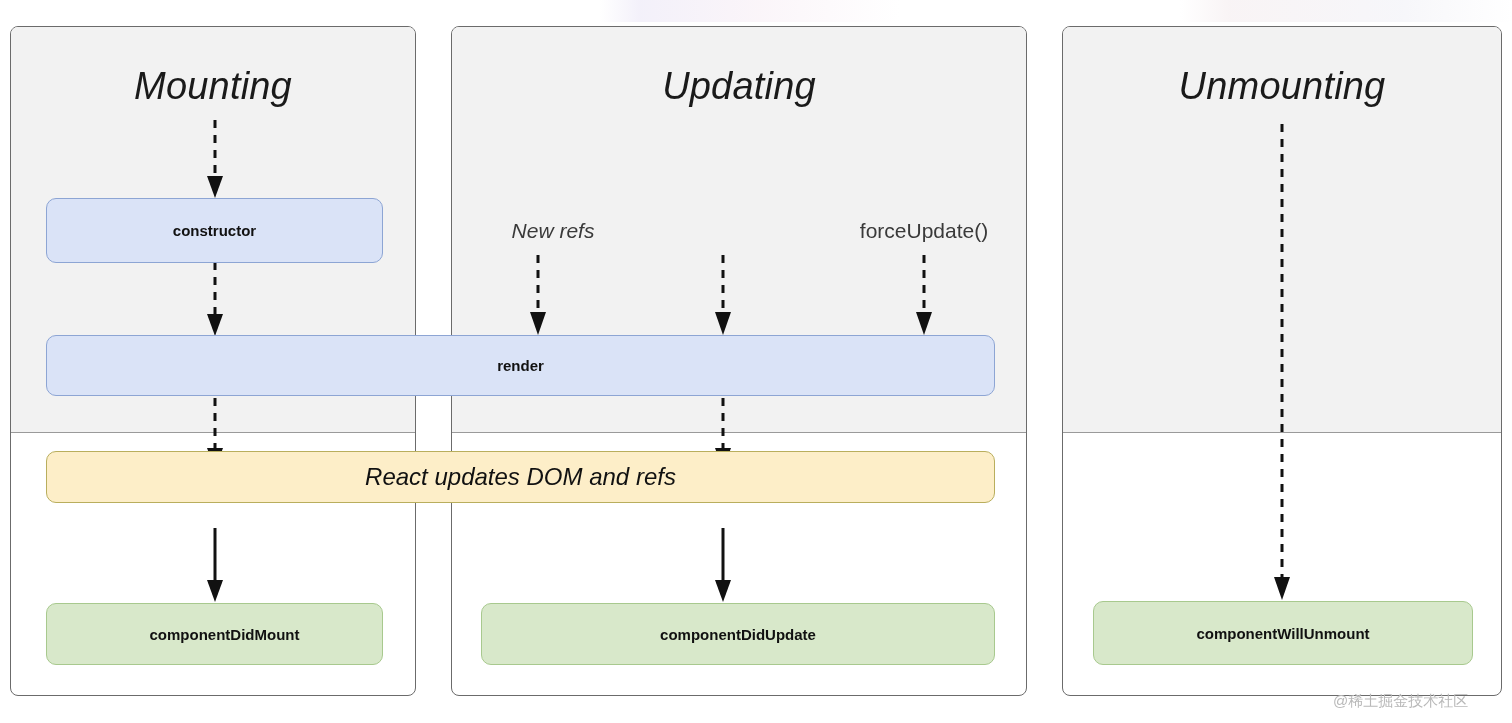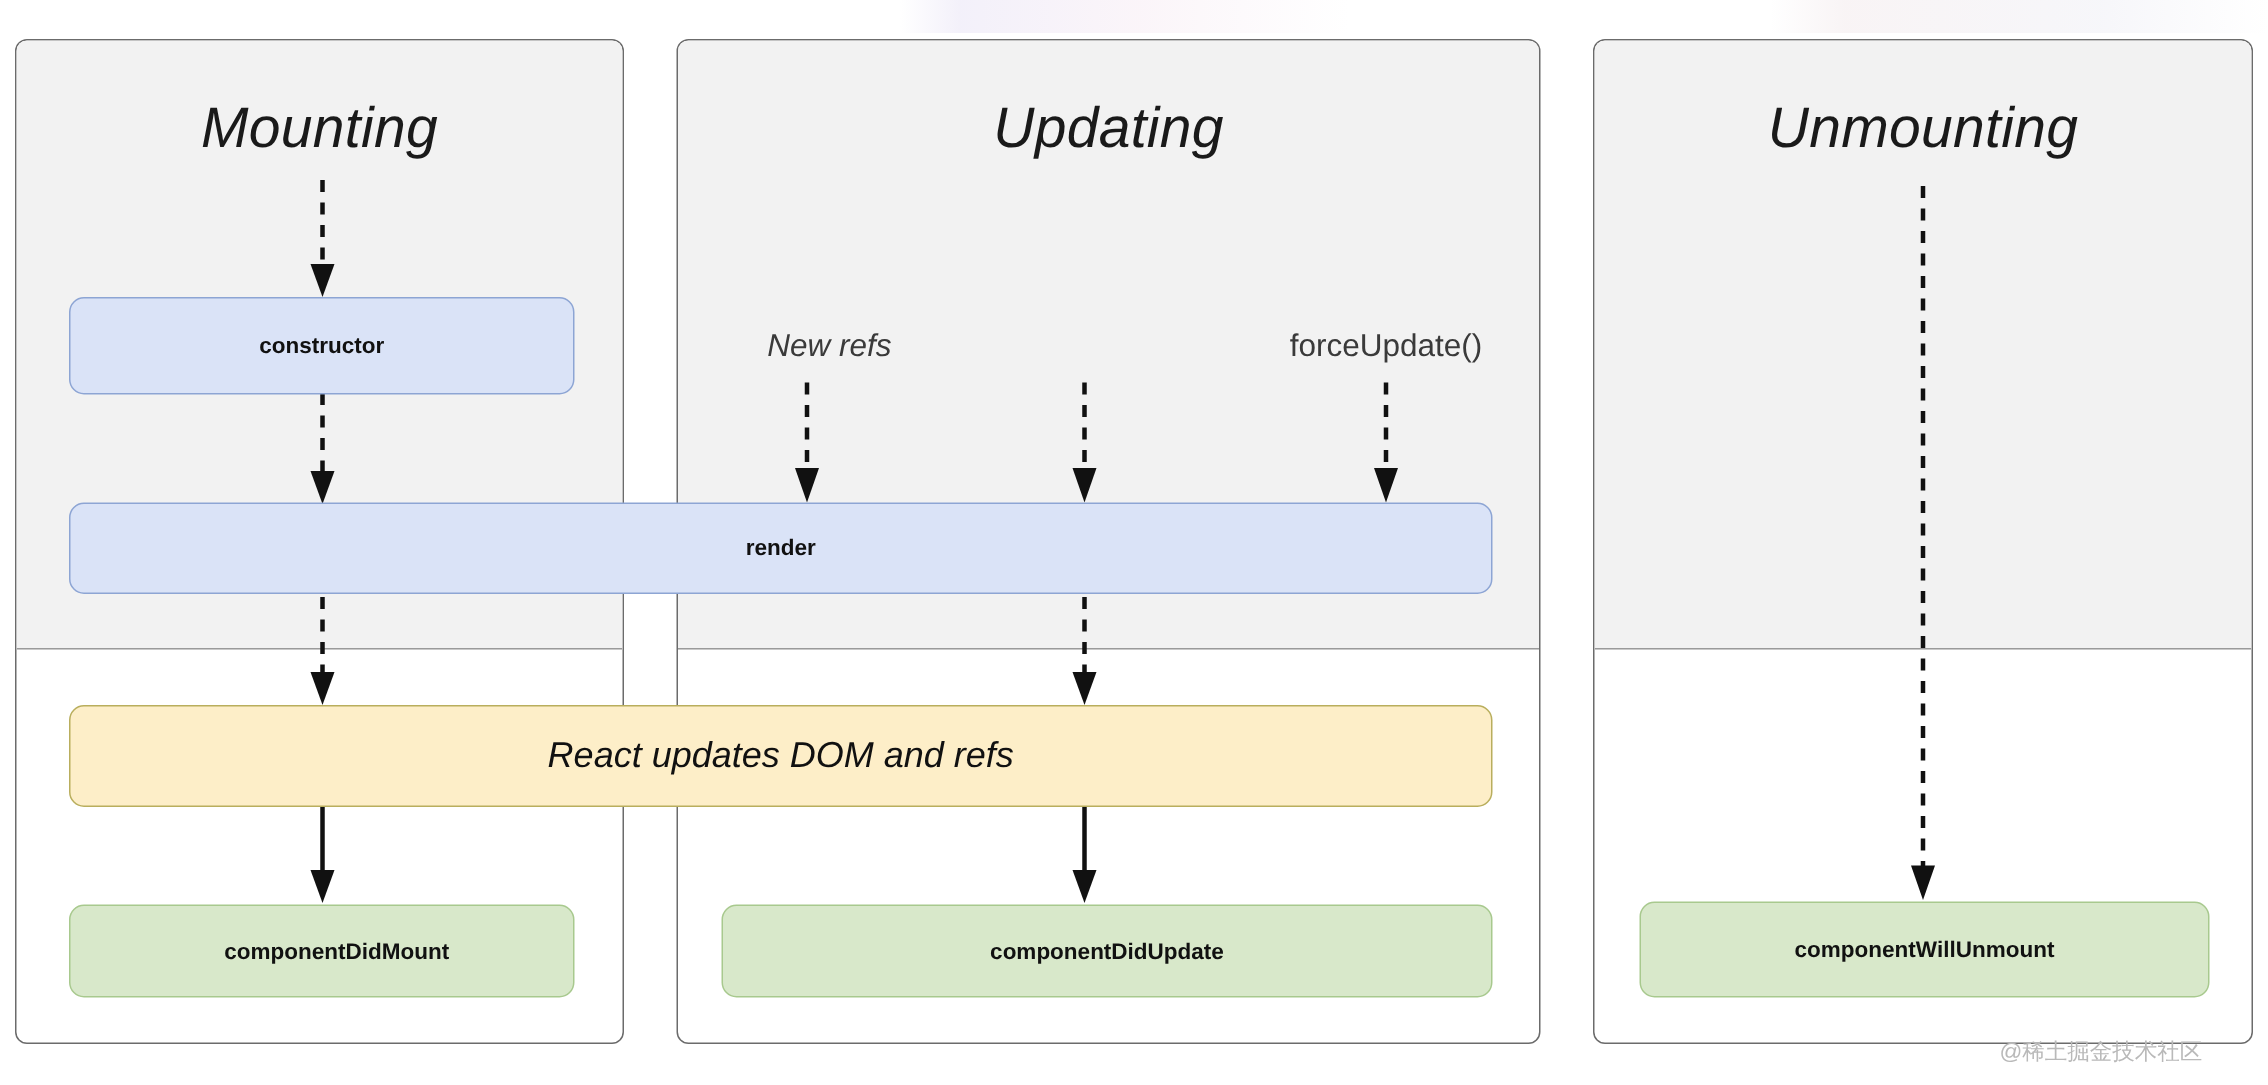--- a/index.html
+++ b/index.html
@@ -209,21 +209,21 @@
 
   <div class="trigger italic" style="left:453px; top:219px; width:200px;">New refs</div>
 
 
   <div class="trigger" style="left:824px; top:219px; width:200px;">forceUpdate()</div>
 
   <div class="lbox blue" style="left:46px; top:198px; width:337px; height:65px;">constructor</div>
 
   <div class="lbox blue" style="left:46px; top:335px; width:949px; height:61px;">render</div>
 
-  <div class="lbox yellow" style="left:46px; top:470px; width:949px; height:68px;">React updates DOM and refs</div>
+  <div class="lbox yellow" style="left:46px; top:451px; width:949px; height:52px;">React updates DOM and refs</div>
 
   <div class="lbox green" style="left:46px; top:603px; width:337px; height:62px;padding-left:20px;">componentDidMount</div>
 
   <div class="lbox green" style="left:481px; top:603px; width:514px; height:62px;">componentDidUpdate</div>
 
   <div class="lbox green" style="left:1093px; top:601px; width:380px; height:64px;">componentWillUnmount</div>
 
   <div class="watermark" style="left:1333px; top:692px;">@稀土掘金技术社区</div>
 
 </div>

